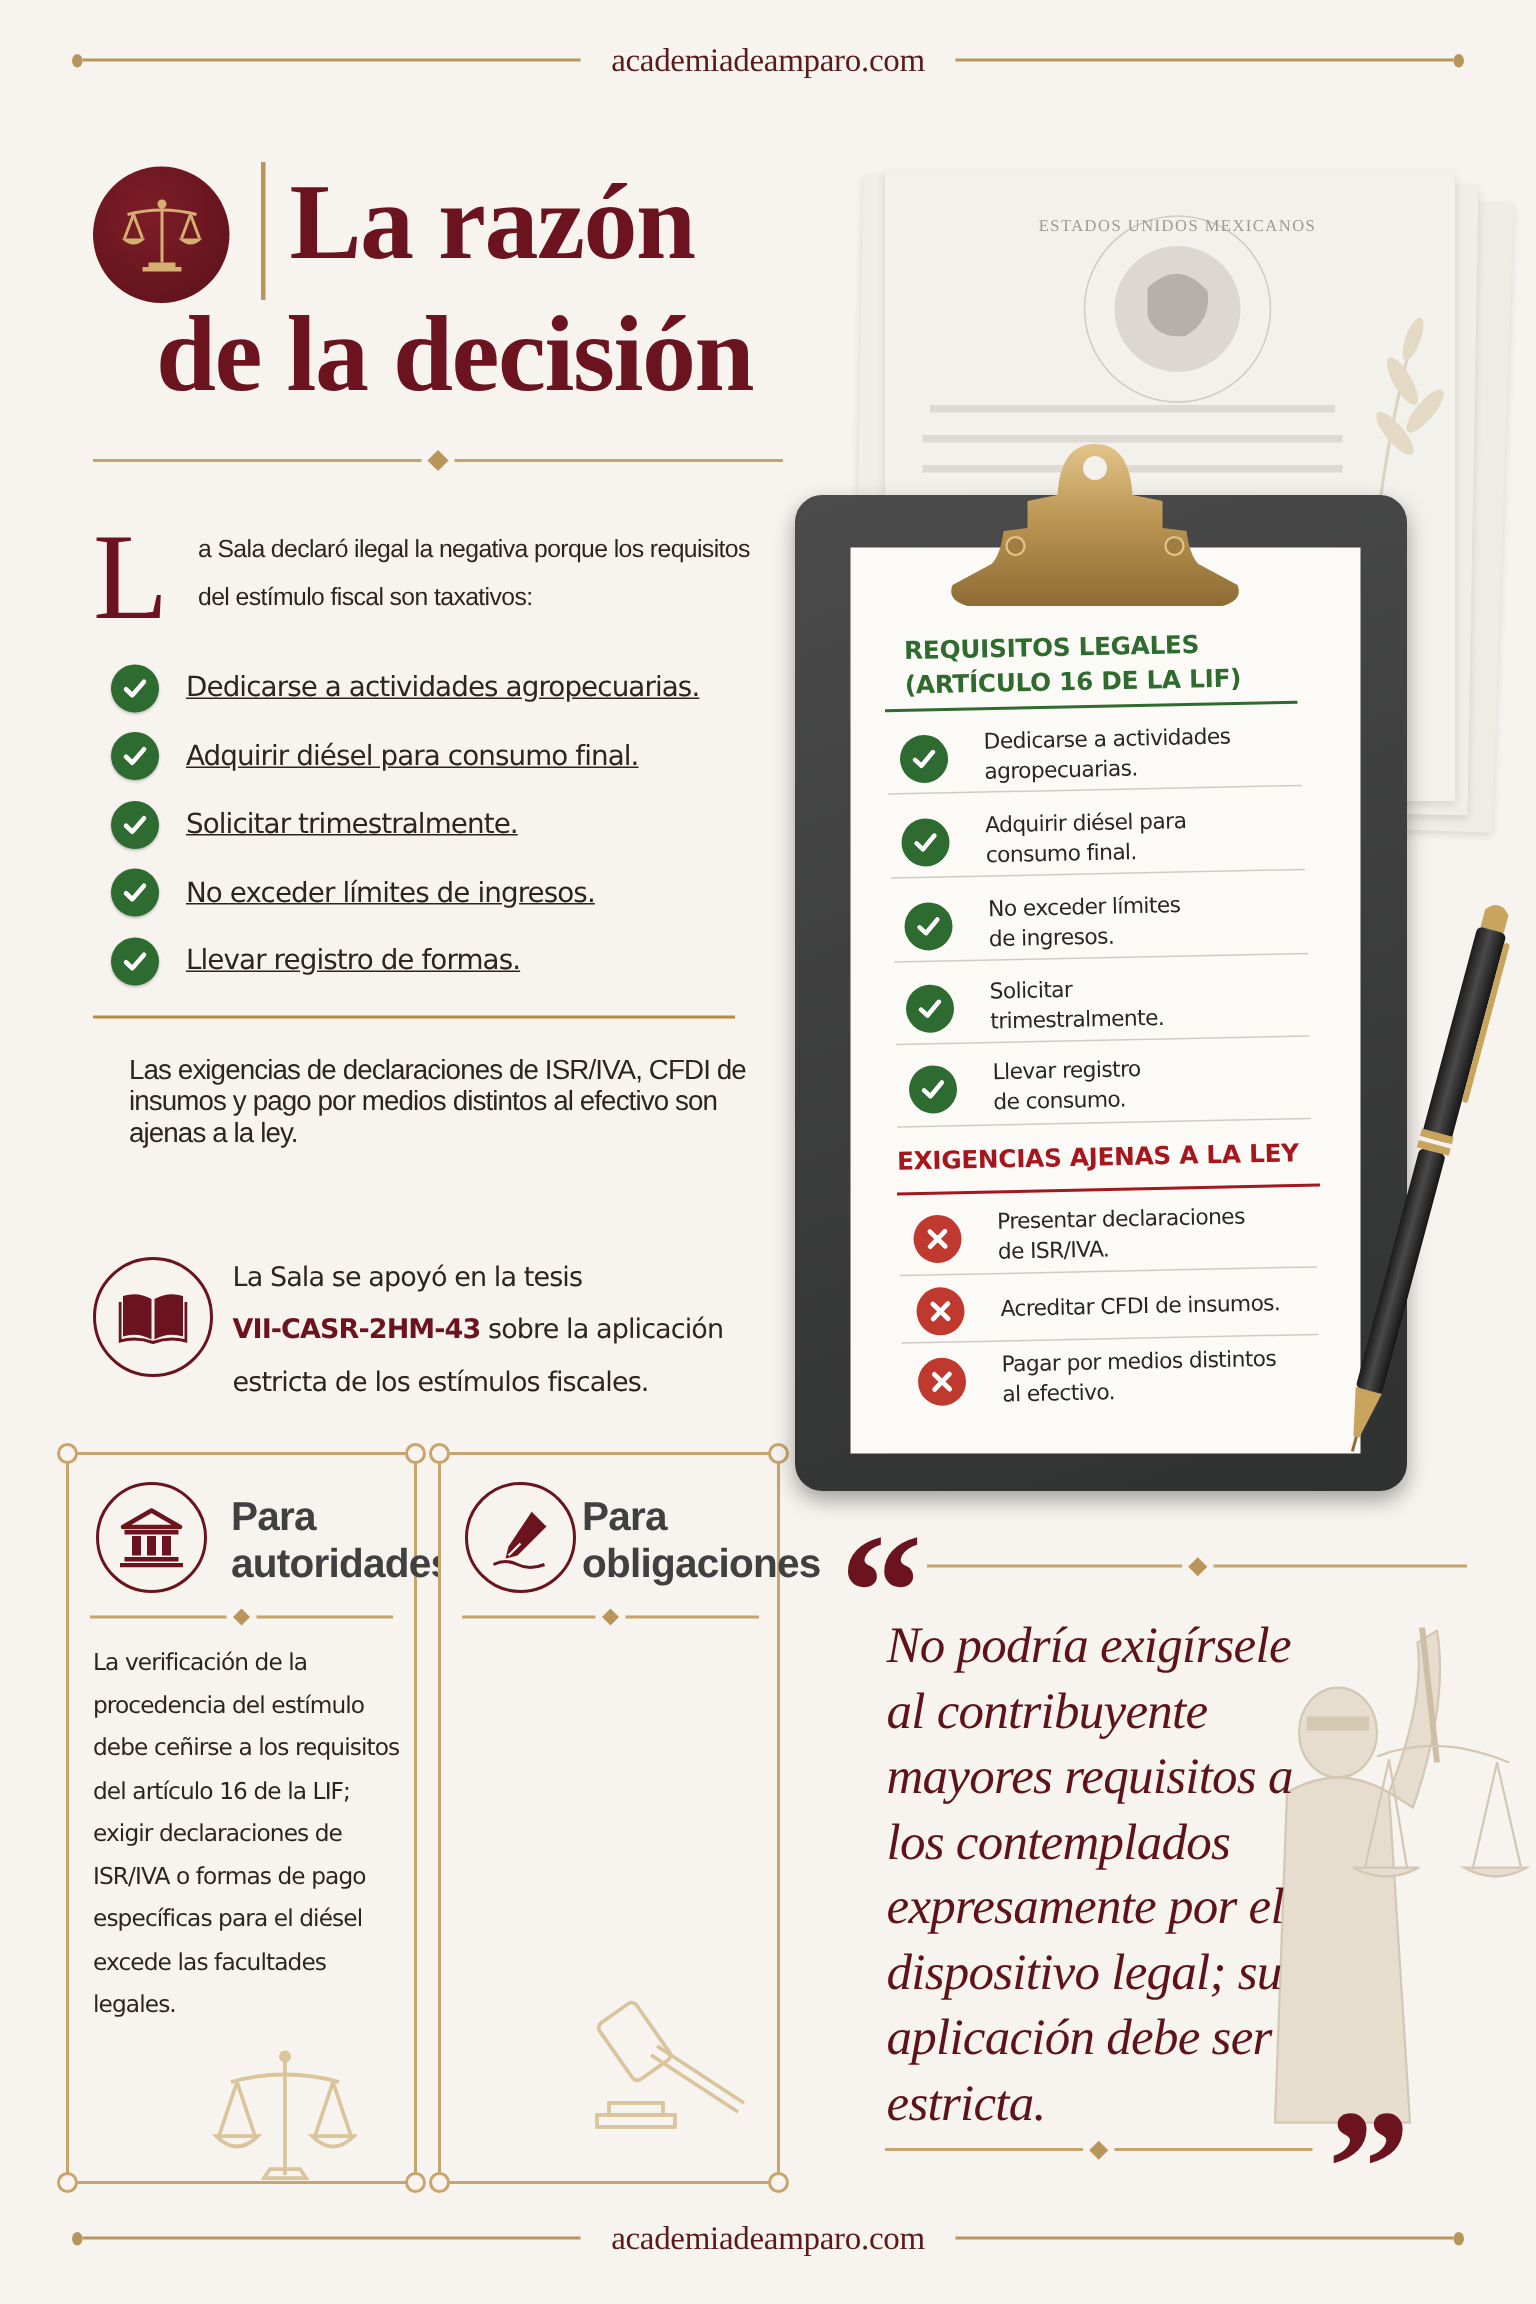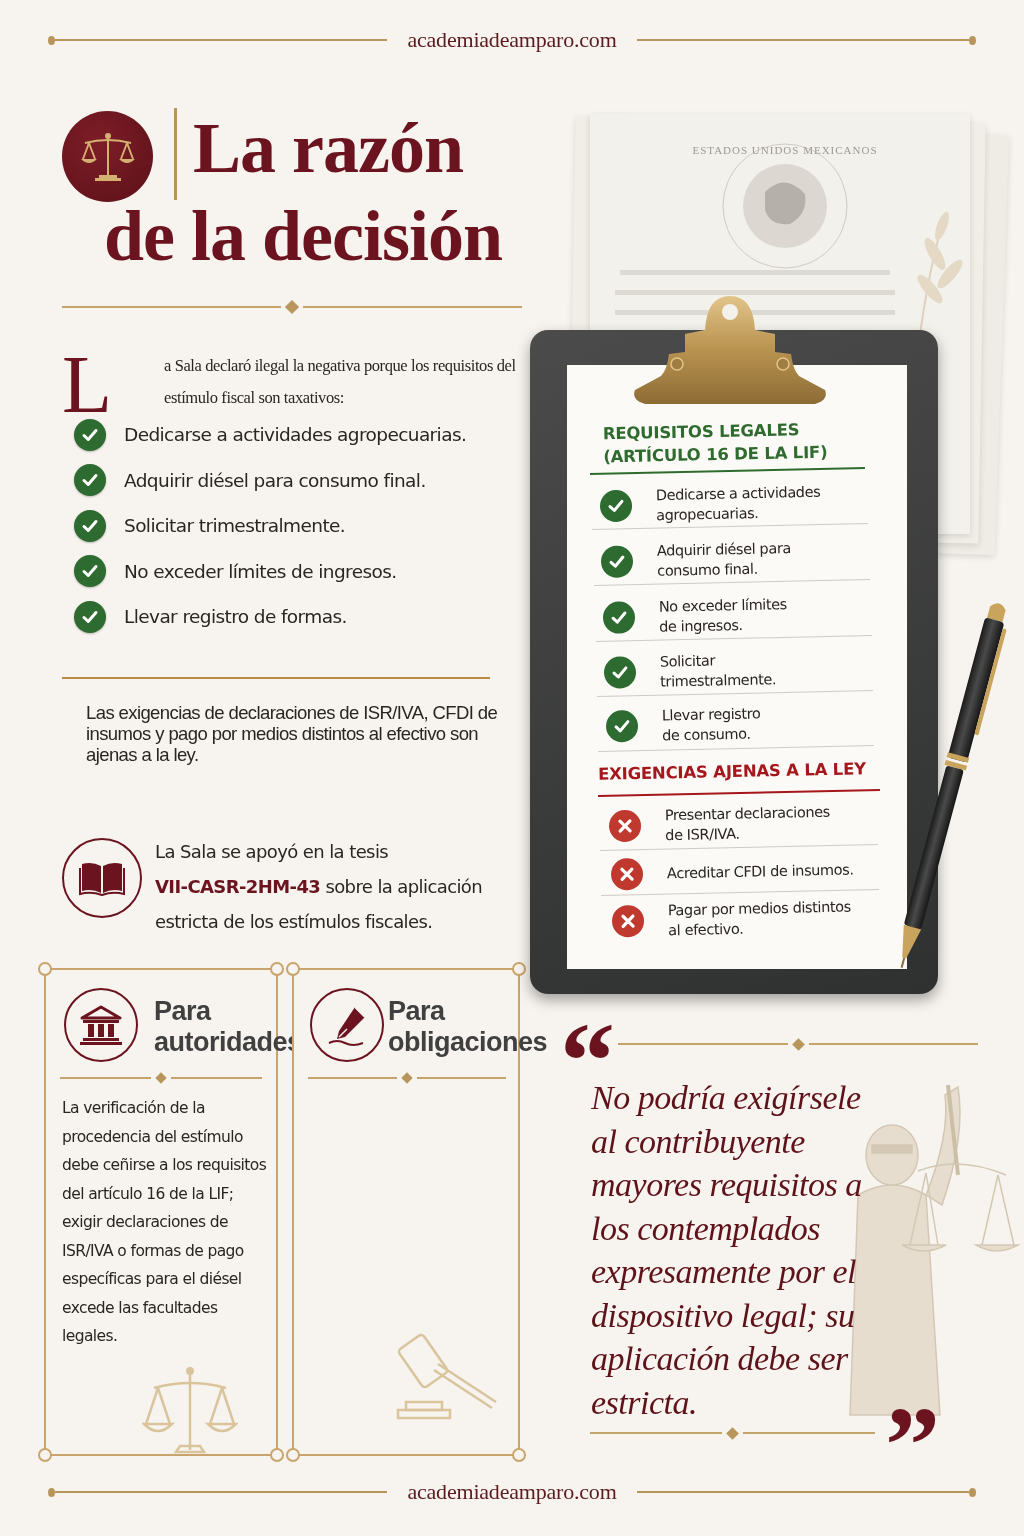--- a/index.html
+++ b/index.html
@@ -23,23 +23,23 @@
   .title-bar { left: 174px; top: 108px; width: 3px; height: 92px; background: #b8955a; }
   .title-l1 { left: 193px; top: 112px; font-family: "Liberation Serif", serif; font-weight: bold; font-size: 72px; color: #6b1420; line-height: 1; letter-spacing: -1px; }
   .title-l2 { left: 104px; top: 200px; font-family: "Liberation Serif", serif; font-weight: bold; font-size: 72px; color: #6b1420; line-height: 1; letter-spacing: -1px; }
 
   .diamond-rule { position: absolute; height: 12px; display: flex; align-items: center; }
   .diamond-rule .line { flex: 1; height: 2px; background: #c4a46a; }
   .diamond-rule .dia { width: 10px; height: 10px; background: #b8955a; transform: rotate(45deg); margin: 0 6px; }
 
   
   .dropcap { left: 62px; top: 344px; font-family: "Liberation Serif", serif; font-size: 82px; color: #6b1420; line-height: 1; }
-  .intro { left: 132px; top: 350px; width: 390px; font-family: Liberation Serif, serif; font-size: 16.5px; line-height: 32px; color: #2a2522; letter-spacing: -0.4px; margin-left: 32px; }
-
-  .checklist { left: 74px; top: 412px; width: 440px; }
+  .intro { left: 132px; top: 350px; width: 390px; font-family: Liberation Sans, sans-serif; font-size: 16.5px; line-height: 32px; color: #2a2522; letter-spacing: -0.4px; }
+
+  .checklist { left: 74px; top: 436px; width: 440px; text-decoration: underline; }
   .check-item { display: flex; align-items: center; height: 45.5px; }
   .check-icon { width: 32px; height: 32px; border-radius: 50%; background: #2e6b30; display: flex; align-items: center; justify-content: center; flex-shrink: 0; box-shadow: 0 1px 2px rgba(0,0,0,.25); }
   .check-item .txt { margin-left: 18px; font-family: "DejaVu Sans", sans-serif; font-size: 18.5px; color: #2a2522; letter-spacing: -0.6px; }
 
   .plain-rule { position: absolute; height: 2px; background: #b88a45; }
 
   .para2 { left: 62px; top: 702px; width: 440px; font-family: Liberation Sans, sans-serif; font-size: 18.5px; line-height: 21px; letter-spacing: -0.6px; margin-left: 24px; }
 
   .book-circle { left: 62px; top: 838px; width: 80px; height: 80px; border-radius: 50%; border: 2.5px solid #6b1420; display: flex; align-items: center; justify-content: center; }
   .tesis-txt { left: 155px; top: 834px; width: 370px; font-family: "DejaVu Sans", sans-serif; font-size: 18px; line-height: 35px; letter-spacing: -0.6px; }

